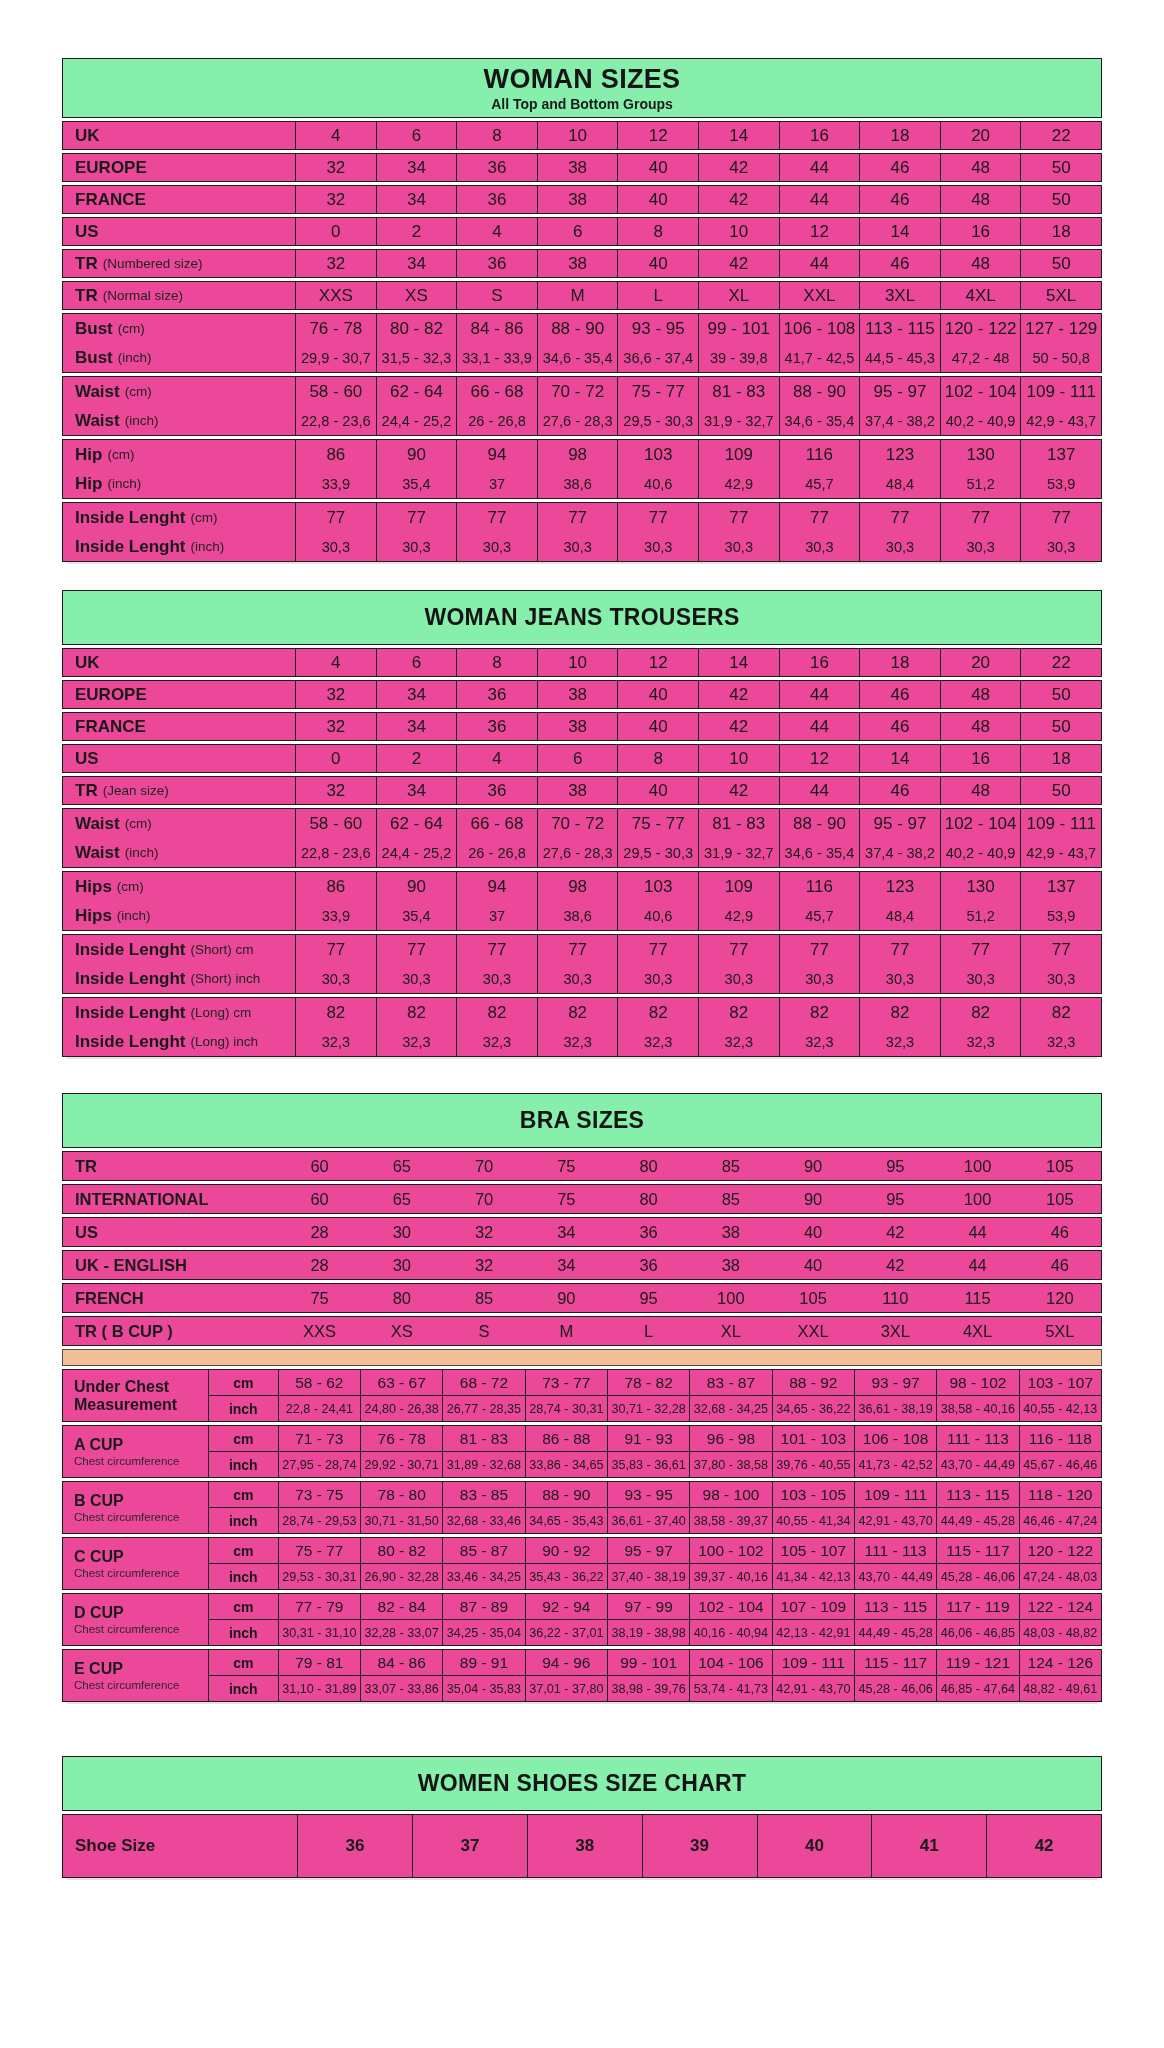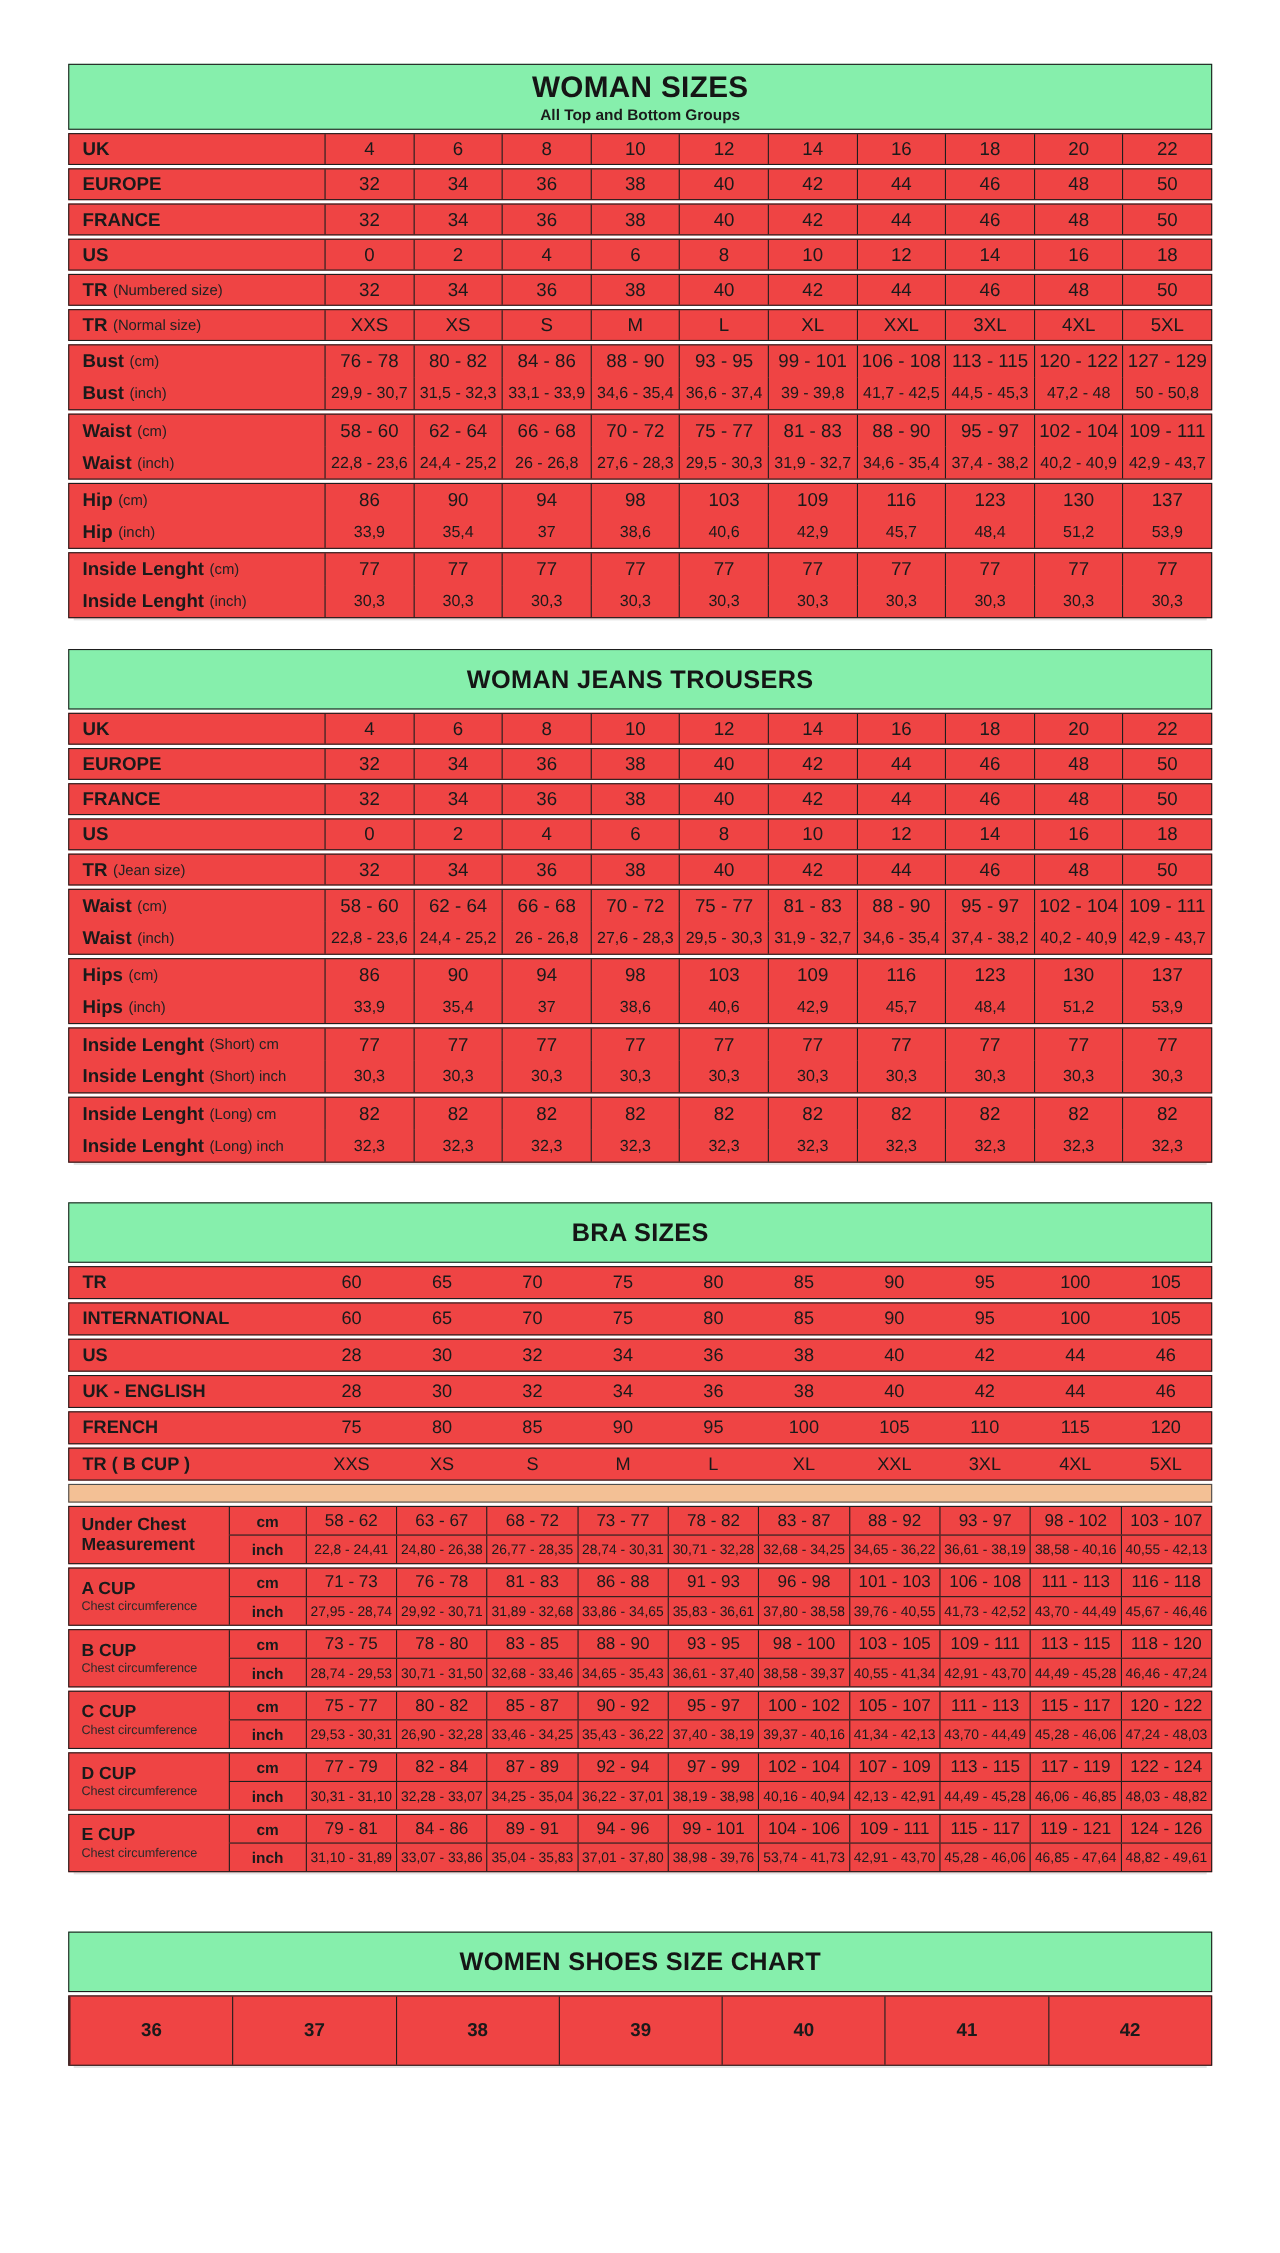--- a/index.html
+++ b/index.html
@@ -15,21 +15,21 @@
 
   .thead{
     background:#86efac;border:1.6px solid #1e1e1e;margin-bottom:3px;height:58px;
     display:flex;flex-direction:column;align-items:center;justify-content:center;
   }
   #woman-jeans .thead,#bra-sizes .thead,#shoes .thead{height:53px}
   .ttitle{font-weight:bold;font-size:27px;letter-spacing:.3px;color:#151515}
   #woman-jeans .ttitle,#bra-sizes .ttitle,#shoes .ttitle{font-size:23px}
   .tsub{font-weight:bold;font-size:14px;margin-top:1px;color:#1b1b1b}
 
-  .rbox{border:1.6px solid #1e1e1e;margin-bottom:3px;background:#ef4444}
+  .rbox{border:1.6px solid #1e1e1e;margin-bottom:3px;background:#ec4899}
   .row{display:flex;align-items:stretch}
   .lab{flex:0 0 21.2%;display:flex;align-items:center;padding-left:12px;gap:5px;white-space:nowrap}
   .lab b{font-size:17px;font-weight:bold}
   .note{font-size:13.5px;color:#222}
   .cell{
     flex:1 1 0;display:flex;align-items:center;justify-content:center;
     border-left:1.6px solid #1e1e1e;font-size:17px;white-space:nowrap;
   }
   .row.small .cell{font-size:14.6px}
 
@@ -851,20 +851,23 @@
           </div>
         </div>
       </div>
     </section>
     <section class="tbl t4" id="shoes">
       <div class="thead">
         <div class="ttitle">WOMEN SHOES SIZE CHART</div>
       </div>
       <div class="rbox single">
         <div class="row h64">
+          <div class="lab">
+            <b>Shoe Size</b>
+          </div>
           <div class="cell">36</div>
           <div class="cell">37</div>
           <div class="cell">38</div>
           <div class="cell">39</div>
           <div class="cell">40</div>
           <div class="cell">41</div>
           <div class="cell">42</div>
         </div>
       </div>
     </section>

